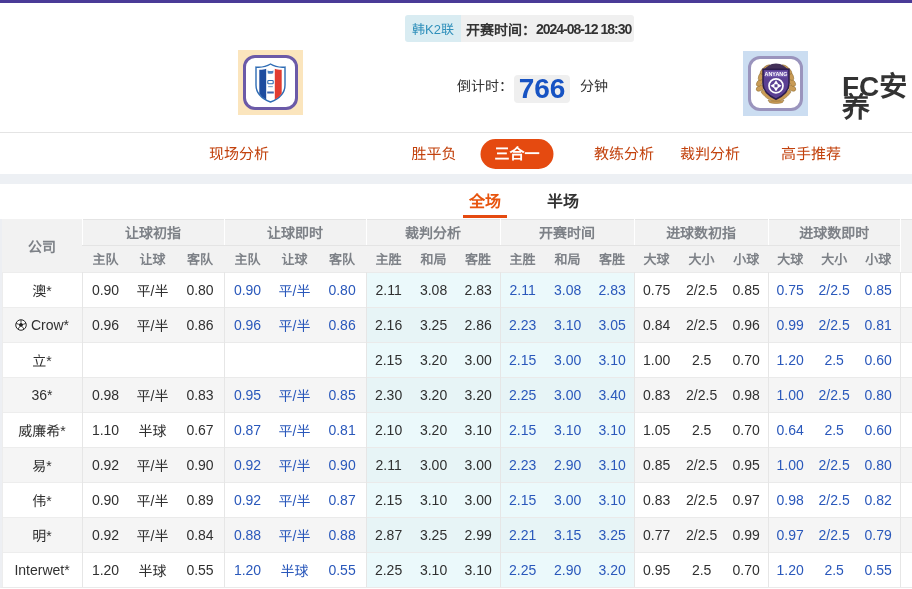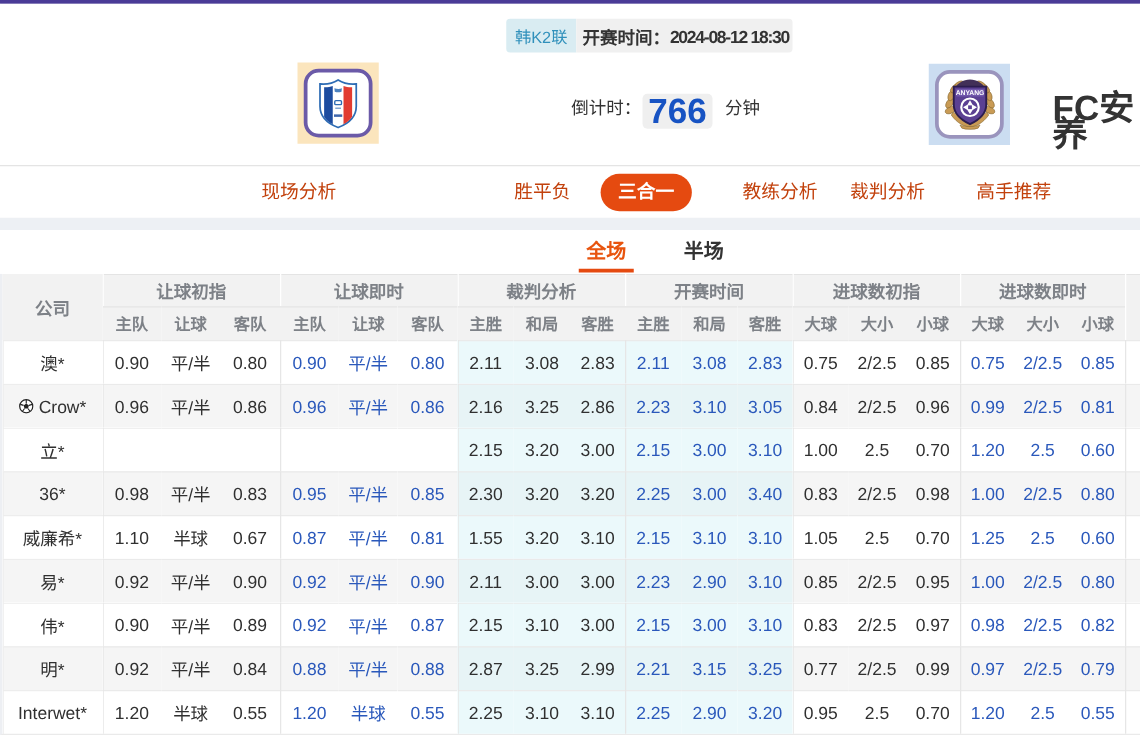--- a/index.html
+++ b/index.html
@@ -271,30 +271,30 @@
   <td class="gl"></td>
 </tr>
 <tr>
   <td class="lbl fc">威廉希*</td>
   <td class="gl">1.10</td>
         <td>半球</td>
         <td>0.67</td>
   <td class="gl bl">0.87</td>
         <td class="bl">平/半</td>
         <td class="bl">0.81</td>
-  <td class="gl cy">1.55</td>
+  <td class="gl cy">2.10</td>
         <td class="cy">3.20</td>
         <td class="cy">3.10</td>
   <td class="gl cy bl">2.15</td>
         <td class="cy bl">3.10</td>
         <td class="cy bl">3.10</td>
   <td class="gl">1.05</td>
         <td>2.5</td>
         <td>0.70</td>
-  <td class="gl bl">1.25</td>
+  <td class="gl bl">0.64</td>
         <td class="bl">2.5</td>
         <td class="bl">0.60</td>
   <td class="gl"></td>
 </tr>
 <tr class="g">
   <td class="lbl fc">易*</td>
   <td class="gl">0.92</td>
         <td>平/半</td>
         <td>0.90</td>
   <td class="gl bl">0.92</td>

